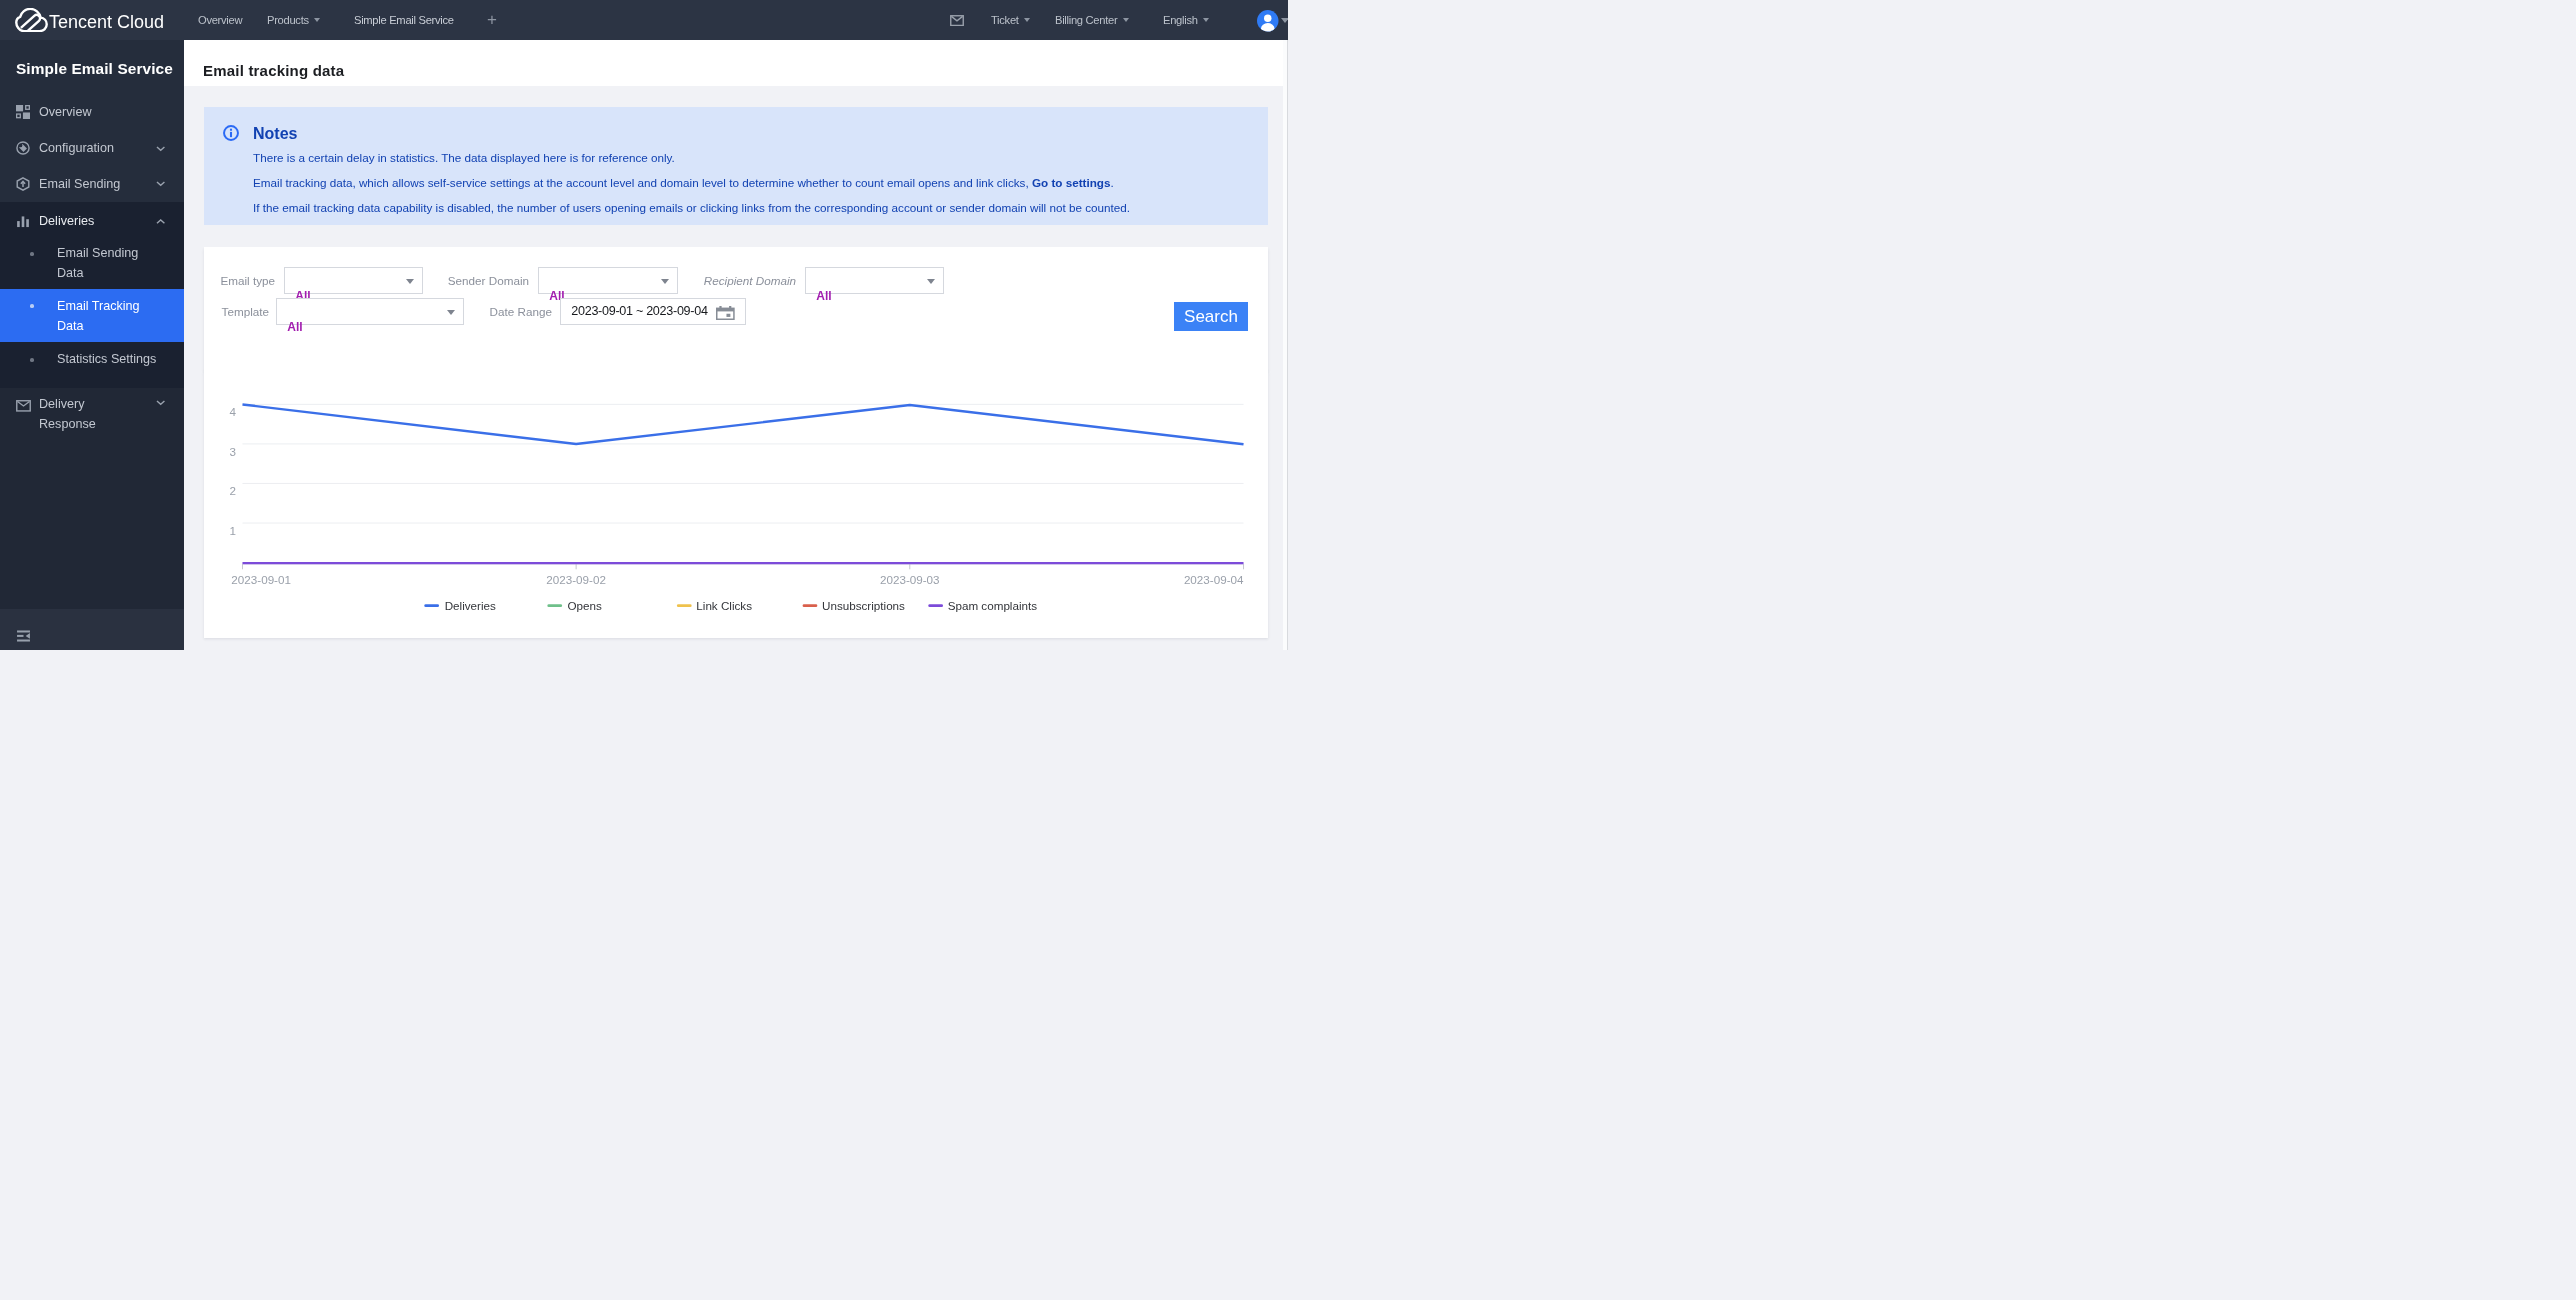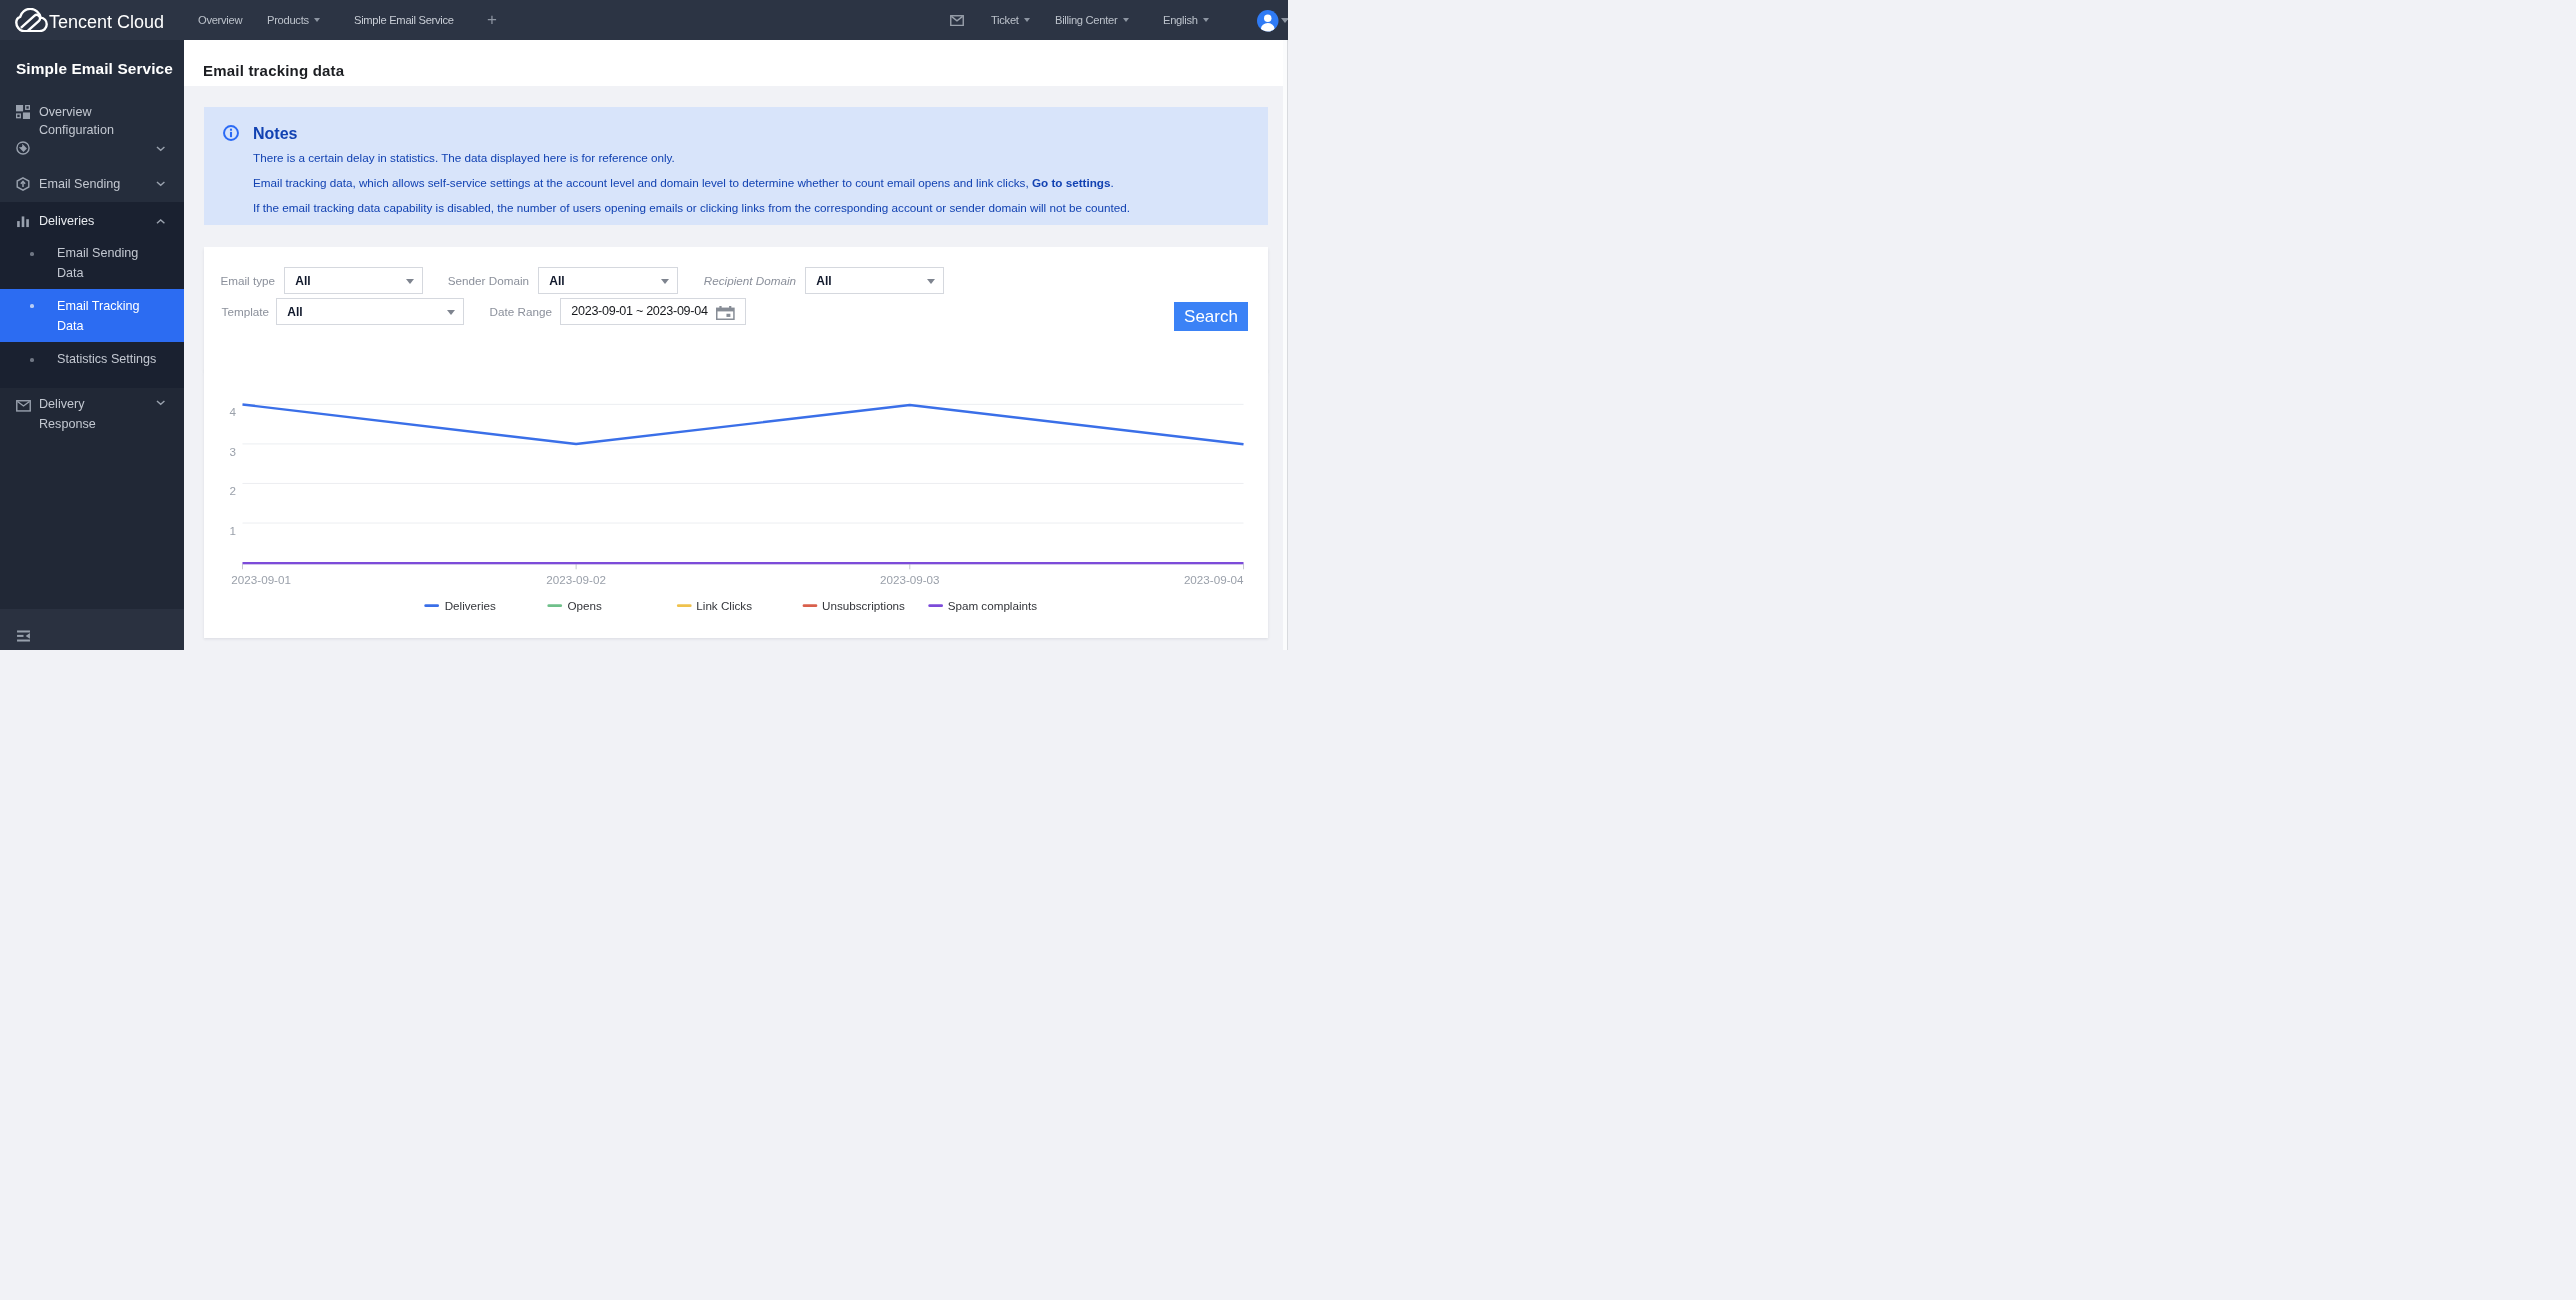--- a/index.html
+++ b/index.html
@@ -19,21 +19,21 @@
   .schev { position:absolute; left:156px; }
   
   #hdrstrip { position:absolute; left:184px; top:40px; width:1104px; height:46px; background:#fff; }
   #hdrstrip h1 { position:absolute; left:19px; top:21.5px; font-size:15px; color:#1c1e22; font-weight:bold; letter-spacing:0.2px; }
   .panel { position:absolute; left:204px; width:1064px; background:#fff; box-shadow:0 1.9px 2.8px rgba(25,35,60,.10); }
   #notes { position:absolute; left:204px; top:107px; width:1064px; height:118px; background:#d8e4fa; }
   .nline { position:absolute; left:49px; font-size:11.7px; color:#1242b2; white-space:nowrap; }
   
   .flabel { position:absolute; font-size:11.7px; color:#8b909b; white-space:nowrap; }
   .fsel { position:absolute; height:27px; border:0.9px solid #d5d8de; background:#fff; }
-  .fsel .v { position:absolute; left:10.3px; top:6px; line-height:15px; font-size:12px; font-weight:600; color:#0f172a; }
+  .fsel .v { position:absolute; left:10.3px; top:21px; line-height:15px; font-size:12px; font-weight:600; color:#a21caf; }
   .selcaret { position:absolute; right:8.4px; top:11.4px; width:0; height:0; border-left:4.2px solid transparent; border-right:4.2px solid transparent; border-top:5.1px solid #7e848f; }
 </style>
 </head>
 <body>
 
 <div id="topbar">
 
   <svg class="abs" style="left:15px; top:8.4px;" width="33" height="24" viewBox="0 0 35 26">
     <path d="M26.2 25 C30.8 25 34 21.6 34 17.6 C34 13.8 31.2 10.9 27.4 10.4 C26.3 5 21.6 1 16.2 1 C11 1 6.5 4.6 5.2 9.6 C2.7 10.5 1 12.9 1 15.7 C1 19.3 3.9 25 9.4 25 Z" fill="none" stroke="#ffffff" stroke-width="2.6"></path>
     <path d="M6 21.5 L20.5 8.5 C22 7.2 24.3 7.3 25.7 8.7 C27.1 10.2 27.1 12.5 25.6 13.9 L12.5 25.6" fill="none" stroke="#ffffff" stroke-width="2.6"></path>
@@ -82,21 +82,21 @@
     <rect x="0.7" y="9.7" width="3.9" height="3.9" fill="none" stroke="#99a1ae" stroke-width="1.4"></rect>
     <rect x="7.4" y="8" width="7.6" height="7" fill="#99a1ae"></rect>
   </svg>
   <div class="sit" style="top:62px;">Overview</div>
 
   <svg class="abs" style="left:16px; top:101px;" width="14" height="14" viewBox="0 0 15 15">
     <circle cx="7.5" cy="7.5" r="6.5" fill="none" stroke="#99a1ae" stroke-width="1.5"></circle>
     <path d="M3.3 7.0 L7.0 3.3 L11.7 8.0 L8.0 11.7 Z" fill="#99a1ae"></path>
     <circle cx="4.7" cy="4.7" r="2.1" fill="#252d3c"></circle>
   </svg>
-  <div class="sit" style="top:80px;">Configuration</div>
+  <div class="sit" style="top:98px;">Configuration</div>
   <svg class="schev" style="top:106px;" width="9.4" height="5.6" viewBox="0 0 10 6">
       <path d="M1 1 L5 4.6 L9 1" fill="none" stroke="#9aa2ae" stroke-width="1.5"></path>
     </svg>
 
   <svg class="abs" style="left:16px; top:137px;" width="14" height="14" viewBox="0 0 15 15">
     <path d="M7.5 0.9 L13.7 4.3 L13.7 10.7 L7.5 14.1 L1.3 10.7 L1.3 4.3 Z" fill="none" stroke="#99a1ae" stroke-width="1.5"></path>
     <path d="M7.5 10.6 L7.5 5.4" stroke="#99a1ae" stroke-width="1.6"></path>
     <path d="M5.2 7.2 L7.5 4.7 L9.8 7.2" fill="none" stroke="#99a1ae" stroke-width="1.6"></path>
   </svg>
   <div class="sit" style="top:134px;">Email Sending</div>

